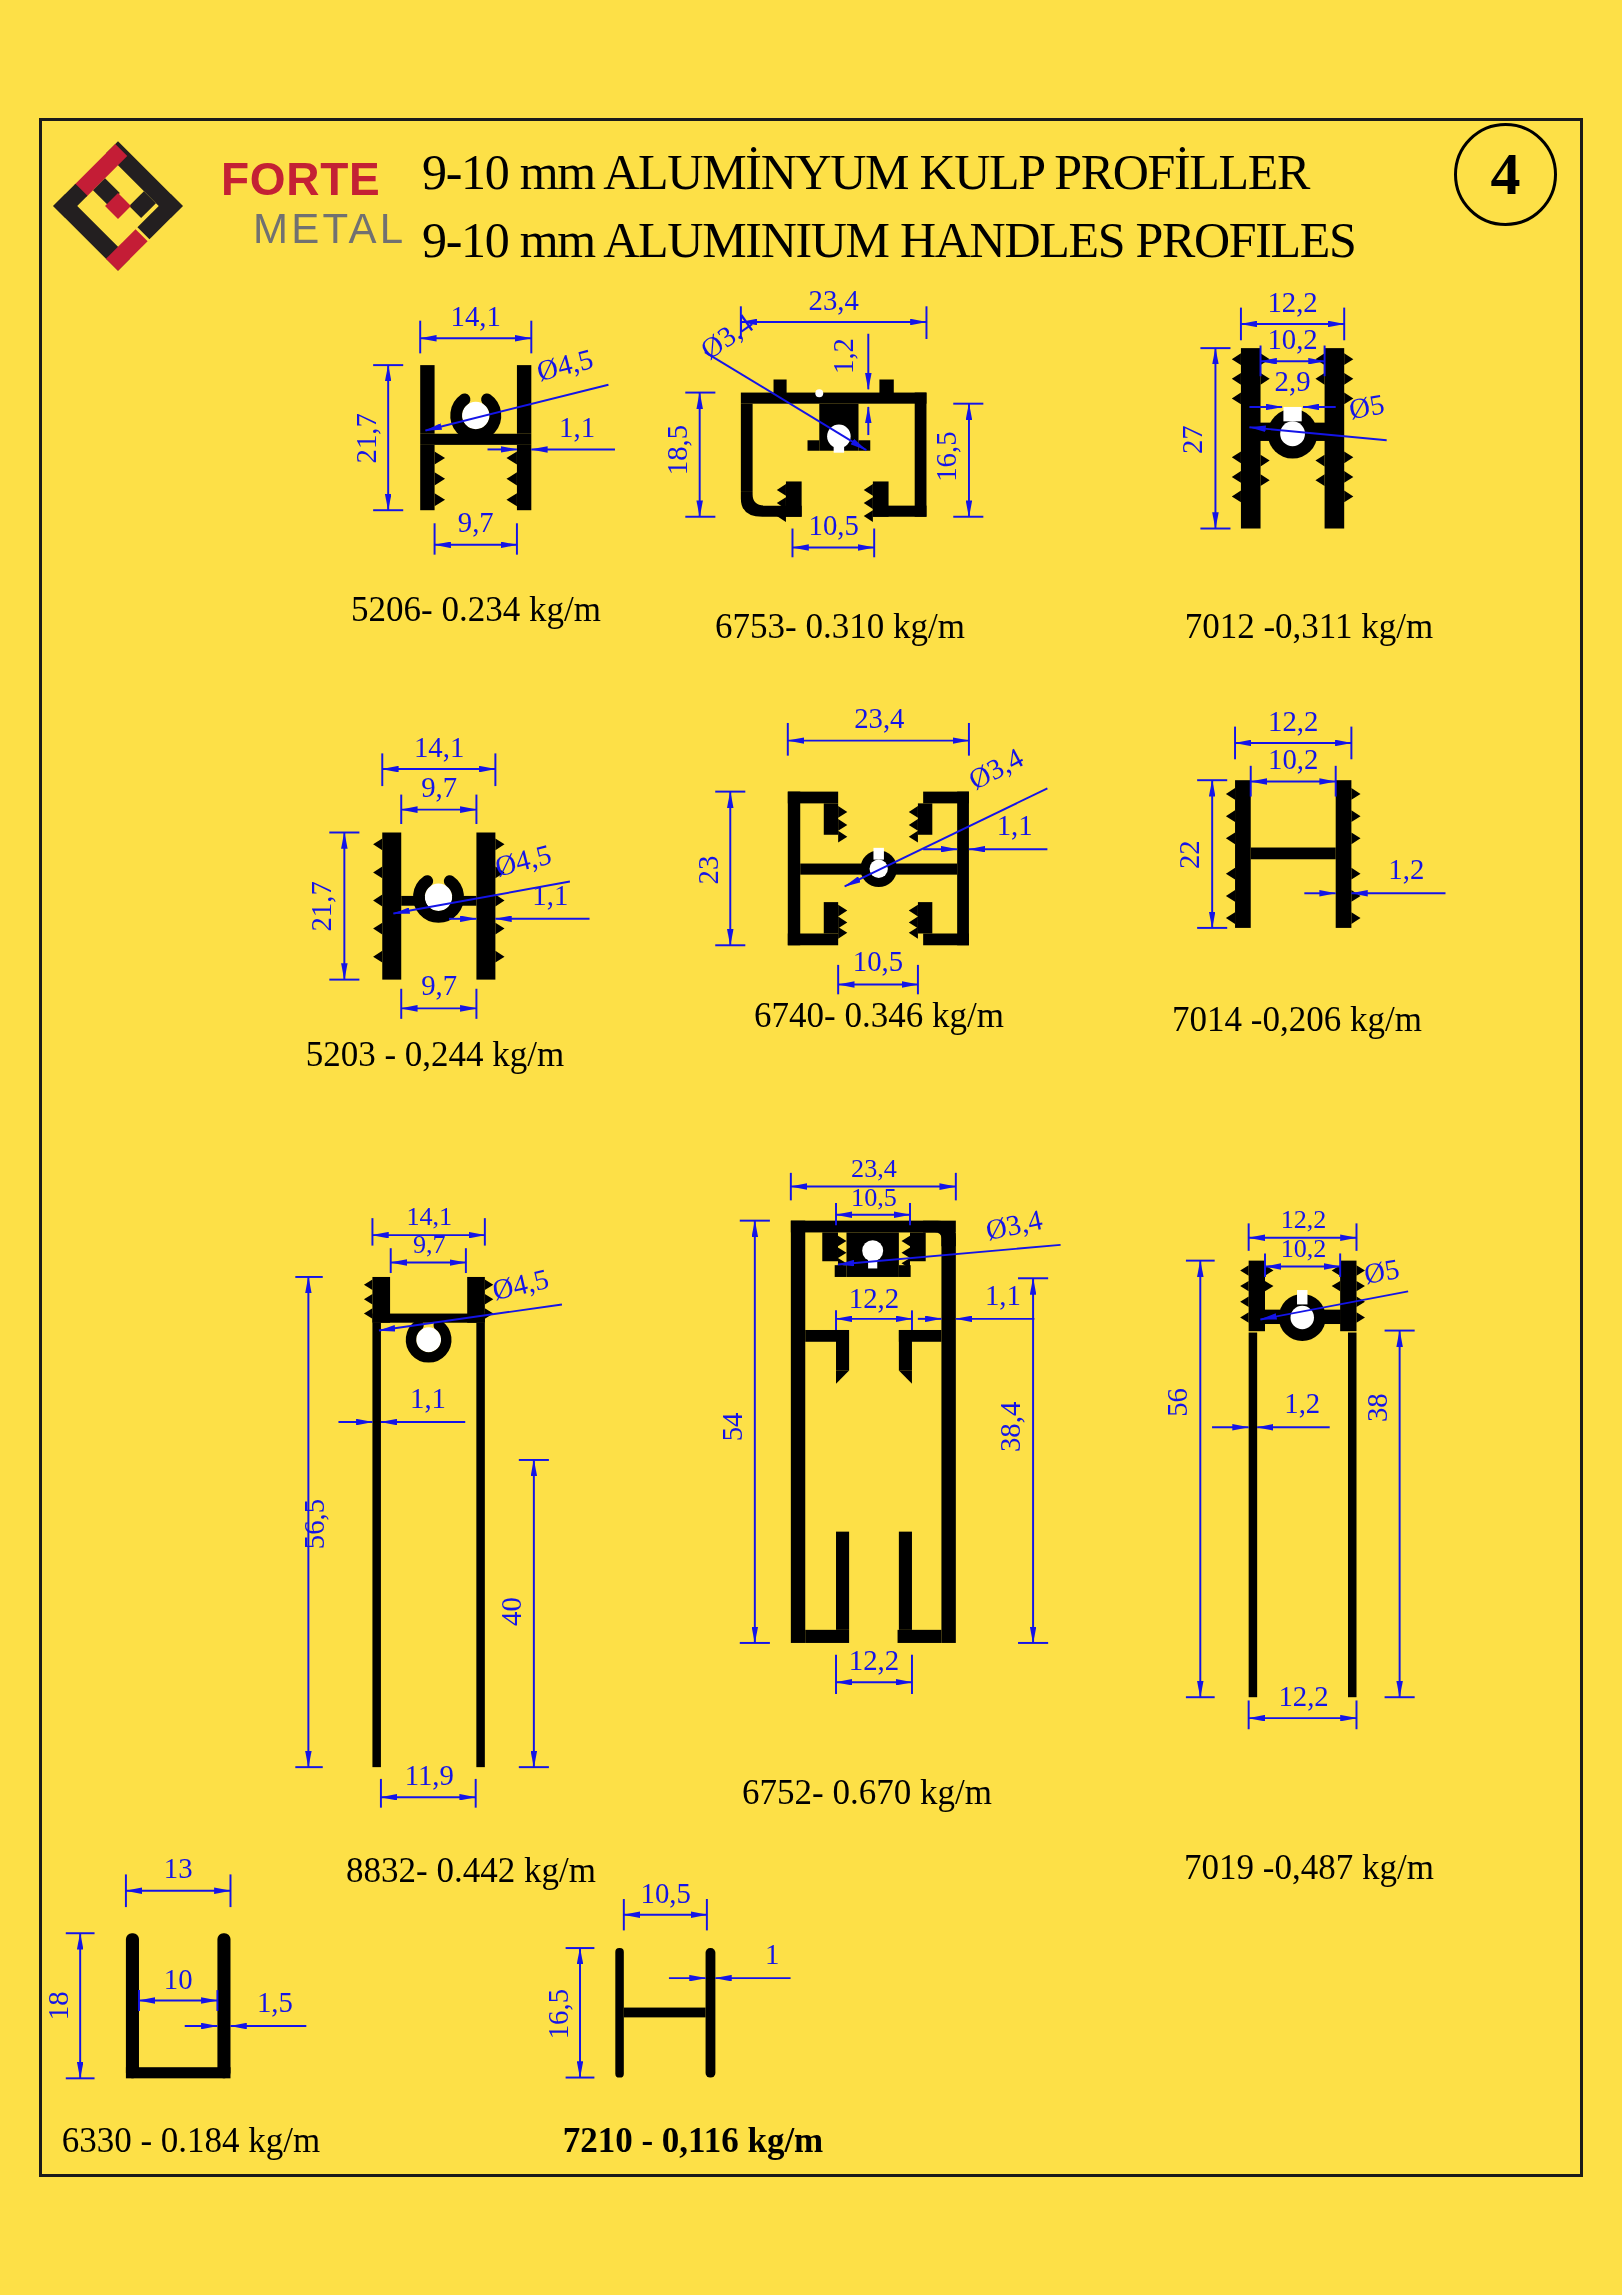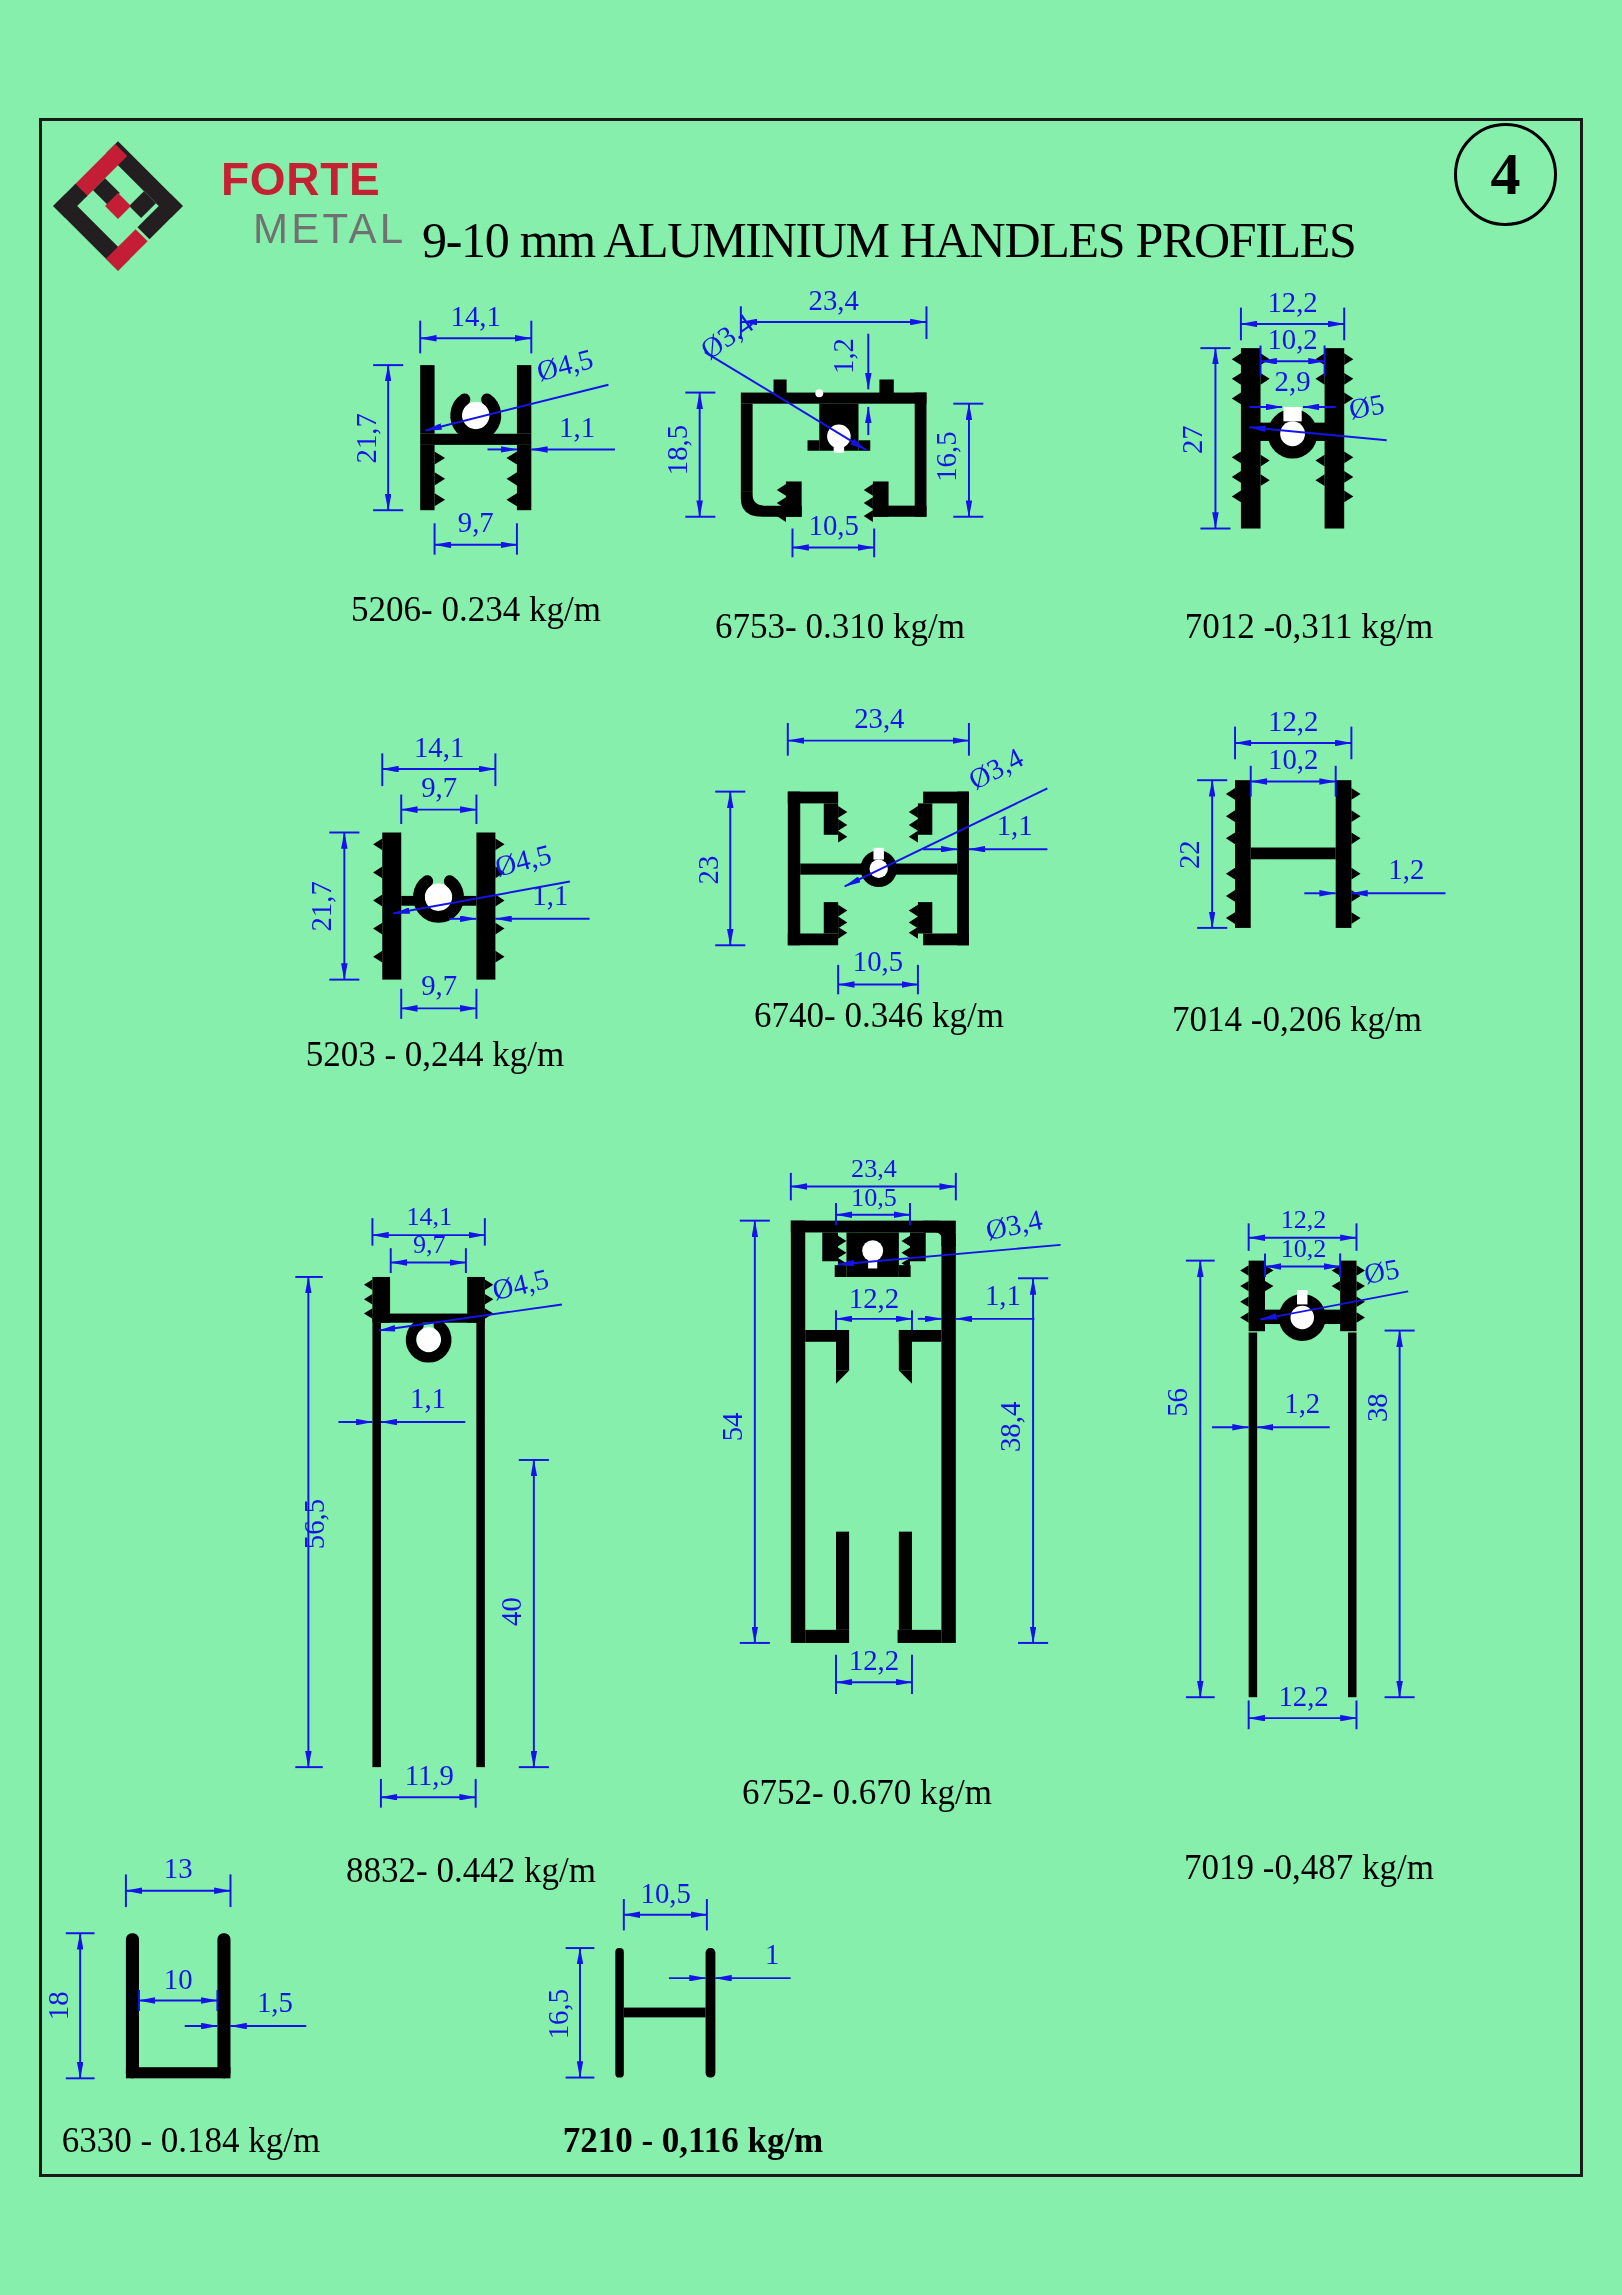--- a/index.html
+++ b/index.html
@@ -1,16 +1,16 @@
 <!DOCTYPE html>
 <html style="font-size:10.5px"><head>
 <meta charset="utf-8">
 <style>
   html,body{margin:0;padding:0;background:#fff;}
-  #page{position:relative;width:1622px;height:2295px;background:#86efac;overflow:hidden;
+  #page{position:relative;width:1622px;height:2295px;background:#fde047;overflow:hidden;
         font-family:"Liberation Serif",serif;}
   #frame{position:absolute;left:39px;top:118px;width:1538px;height:2053px;border:3.3px solid #1a1a1a;}
   .abs{position:absolute;}
   .brand1{font-family:"Liberation Sans",sans-serif;font-weight:bold;font-size:46px;color:#c42134;letter-spacing:0.7px;}
   .brand2{font-family:"Liberation Sans",sans-serif;font-weight:400;font-size:42px;color:#717171;letter-spacing:3.3px;}
   .title{font-family:"Liberation Serif",serif;font-size:50px;color:#000;white-space:nowrap;letter-spacing:-1.3px;}
   .pagecircle{position:absolute;left:1454px;top:123px;width:97px;height:97px;border:3.9px solid #000;
       border-radius:50%;display:flex;align-items:center;justify-content:center;
       font-size:60px;font-weight:bold;color:#000;}
   .plabel{position:absolute;transform:translateX(-50%);font-family:"Liberation Serif",serif;
@@ -38,20 +38,21 @@
       <rect x="40" y="154" width="140" height="26" fill="#231f20"></rect>
       <rect x="154" y="40" width="26" height="72" fill="#231f20"></rect>
       <rect x="154" y="116" width="26" height="64" fill="#c41d36"></rect>
       <rect x="66" y="94" width="32" height="26" fill="#231f20"></rect>
       <rect x="122" y="66" width="26" height="32" fill="#231f20"></rect>
       <rect x="96" y="96" width="28" height="28" fill="#c41d36"></rect>
     </g>
   </svg>
   <div class="abs brand1" style="left:221px;top:152px;">FORTE</div>
   <div class="abs brand2" style="left:221px;top:205px;margin-left:32px;">METAL</div>
+  <div class="abs title" style="left:422px;top:143px;">9-10 mm ALUMİNYUM KULP PROFİLLER</div>
   <div class="abs title" style="left:422px;top:211px;">9-10 mm ALUMINIUM HANDLES PROFILES</div>
   <div class="pagecircle">
       <span>4</span>
     </div>
 
   <svg style="left:347px;top:288px;" width="366" height="366" viewBox="0 0 560 560">
     <defs>
       <marker id="e0" markerWidth="26" markerHeight="10" refX="25" refY="5" orient="auto" markerUnits="userSpaceOnUse">
           <path d="M0,0 L26,5 L0,10 Z" fill="#1414e8"></path>
         </marker>

